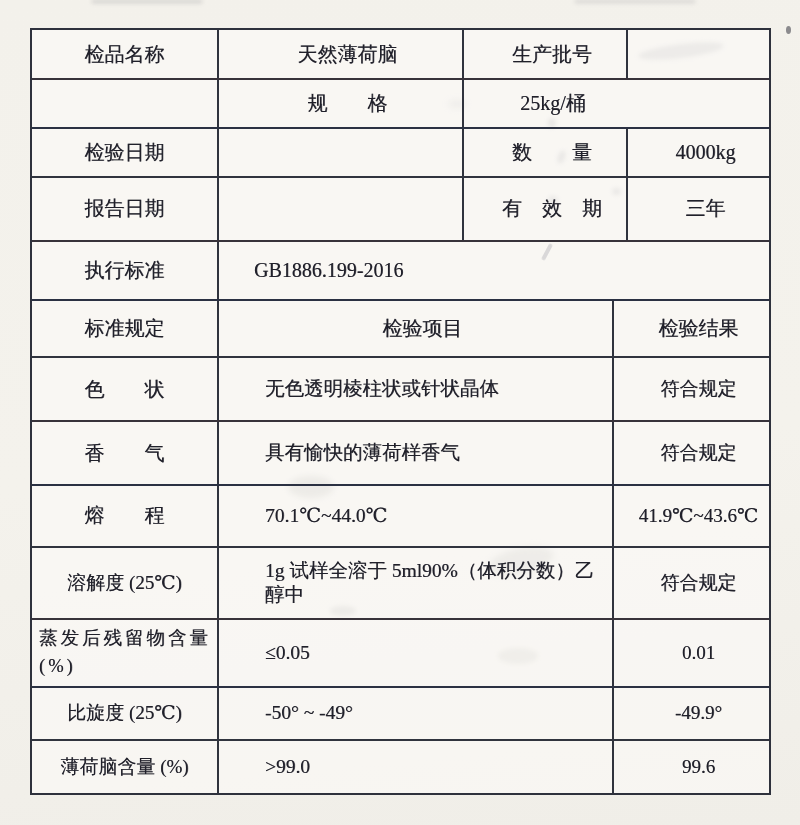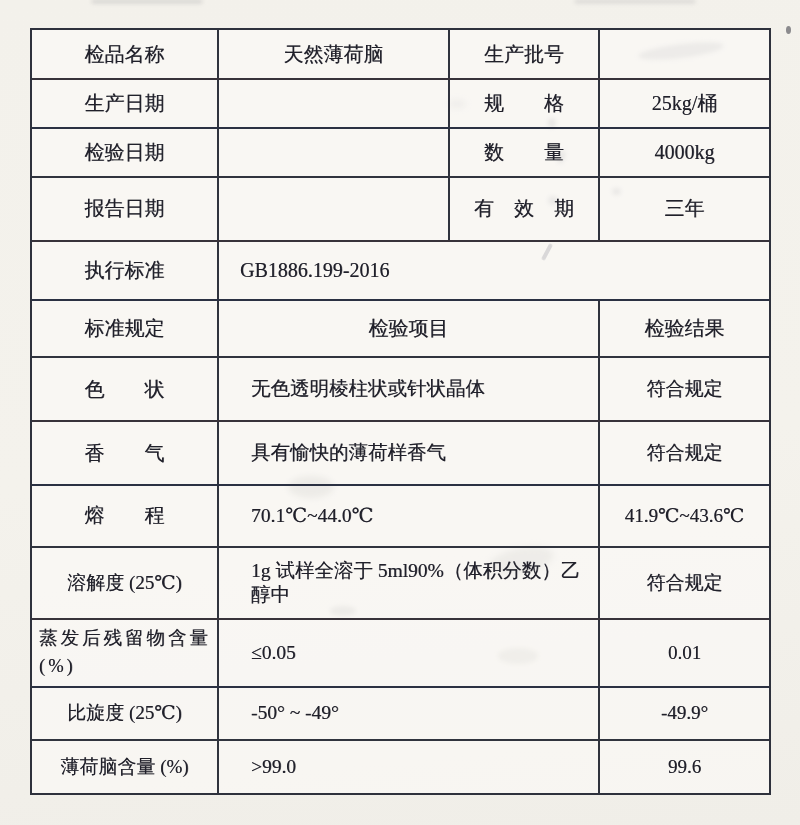--- a/index.html
+++ b/index.html
@@ -12,21 +12,21 @@
     font-family:"Liberation Serif","DejaVu Serif",serif;
     color:#20202a;
   }
   .doc {
     position:absolute; left:30px; top:28px;
     width:741px; height:767px;
     border:2px solid #2e313c;
     background:rgba(253,252,249,0.55);
     display:flex; flex-direction:column;
   }
-  .row { display:grid; border-bottom:2px solid #31343e; }
+  .row { display:grid; border-bottom:2px solid #31343e;gap:14px; }
   .row:last-child { border-bottom:none; }
   .doc > .row:nth-child(3n+1) { border-bottom-color:#38333a; }
   .doc > .row:nth-child(3n+2) { border-bottom-color:#2b3142; }
   .rA { grid-template-columns:187px 231px 150px 1fr; }
   .rB { grid-template-columns:187px 1fr; }
   .rC { grid-template-columns:187px 381px 1fr; }
   .cell {
     border-right:2px solid #30333d;
     display:flex; align-items:center; justify-content:center;
     font-size:20px; line-height:1.25;
@@ -73,21 +73,20 @@
 
   <div class="doc">
 
     <div class="row rA" style="height:52px">
       <div class="cell">检品名称</div>
       <div class="cell">天然薄荷脑</div>
       <div class="cell">生产批号</div>
       <div class="cell"></div>
     </div>
     <div class="row rA" style="height:50px">
-      <div class="cell">生产日期</div>
       <div class="cell"></div>
       <div class="cell">规　　格</div>
       <div class="cell">25kg/桶</div>
     </div>
     <div class="row rA" style="height:51px">
       <div class="cell">检验日期</div>
       <div class="cell"></div>
       <div class="cell">数　　量</div>
       <div class="cell">4000kg</div>
     </div>

